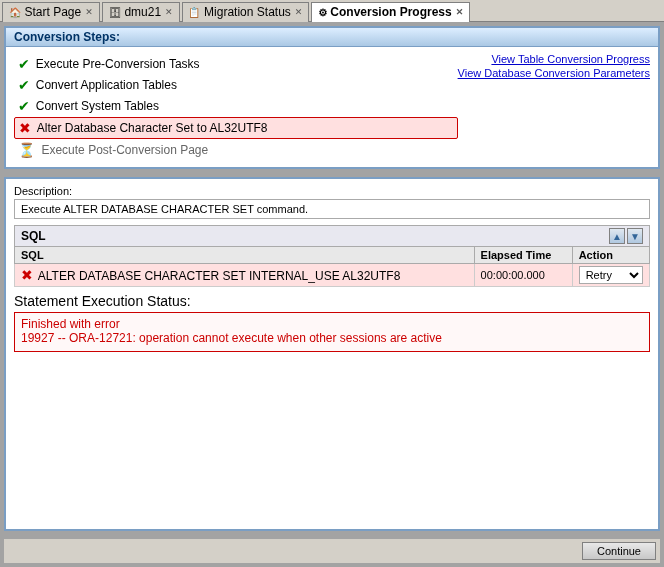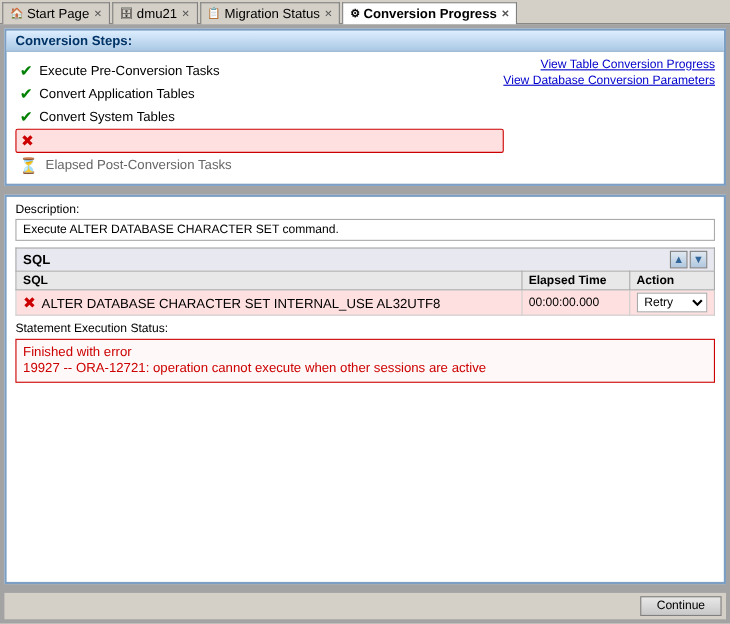--- a/index.html
+++ b/index.html
@@ -177,21 +177,21 @@
       background: #fff;
       padding: 1px 2px;
       font-size: 11px;
       width: 100%;
     }
 
     .status-section {
       margin-top: 4px;
     }
     .status-label {
-      font-size: 11px;
+      font-size: 14px;
       margin-bottom: 3px;
     }
     .status-value {
       border: 1px solid #cc0000;
       background: #fff8f8;
       padding: 4px 6px;
       font-size: 11px;
       min-height: 40px;
     }
     .error-text {
@@ -276,25 +276,26 @@
             <span>Convert Application Tables</span>
           </div>
 
           <div class="step-item">
             <span class="step-icon success">✔</span>
             <span>Convert System Tables</span>
           </div>
 
           <div class="step-item error-row">
             <span class="step-icon error">✖</span>
+            <span>Alter Database Character Set to AL32UTF8</span>
           </div>
 
           <div class="step-item pending-row">
             <span class="step-icon pending">⏳</span>
-            <span>Elapsed Post-Conversion Tasks</span>
+            <span>Execute Post-Conversion Page</span>
           </div>
         </div>
         <div class="steps-links">
           <a class="link-text">View Table Conversion Progress</a>
           <a class="link-text">View Database Conversion Parameters</a>
         </div>
       </div>
     </div>
   </div>
 

